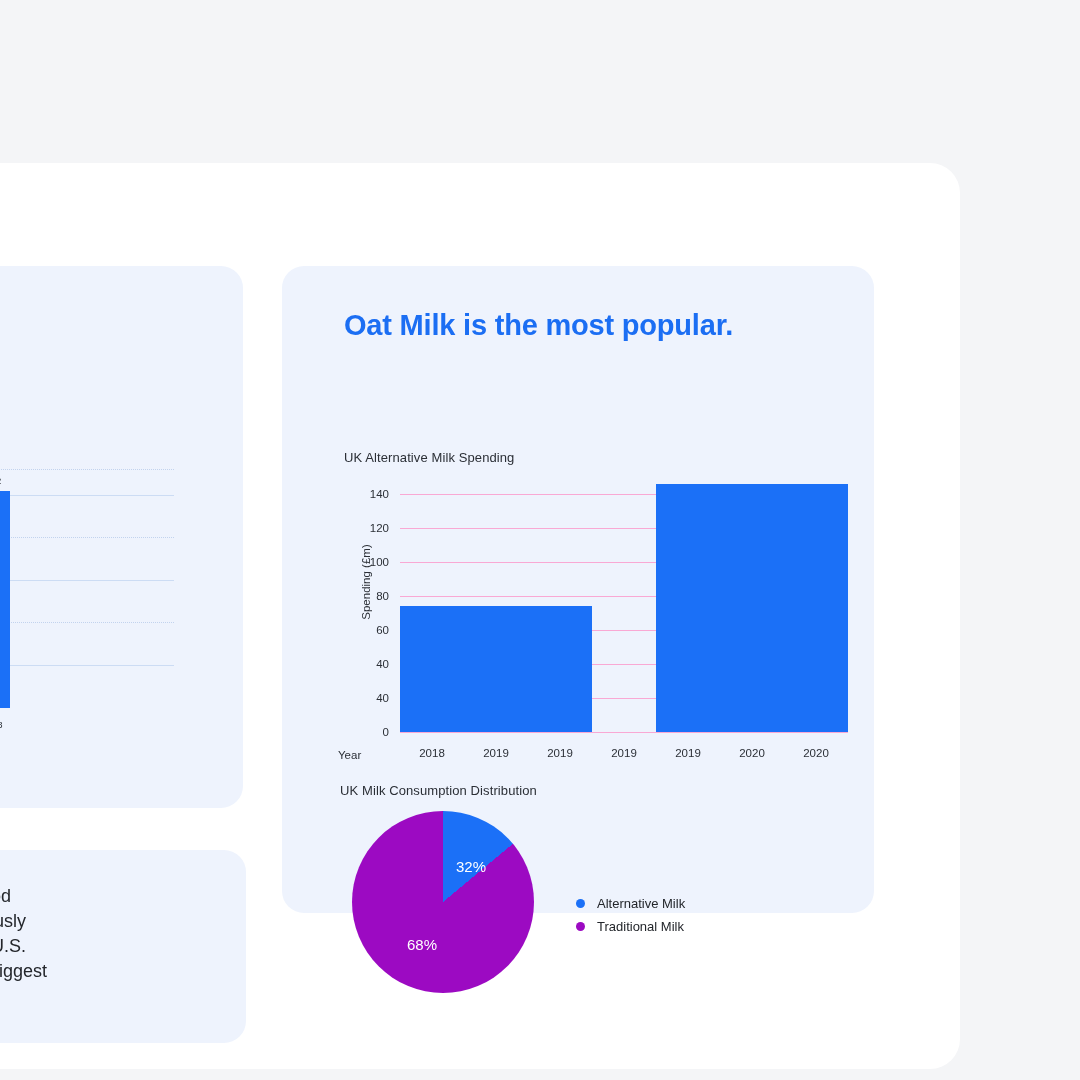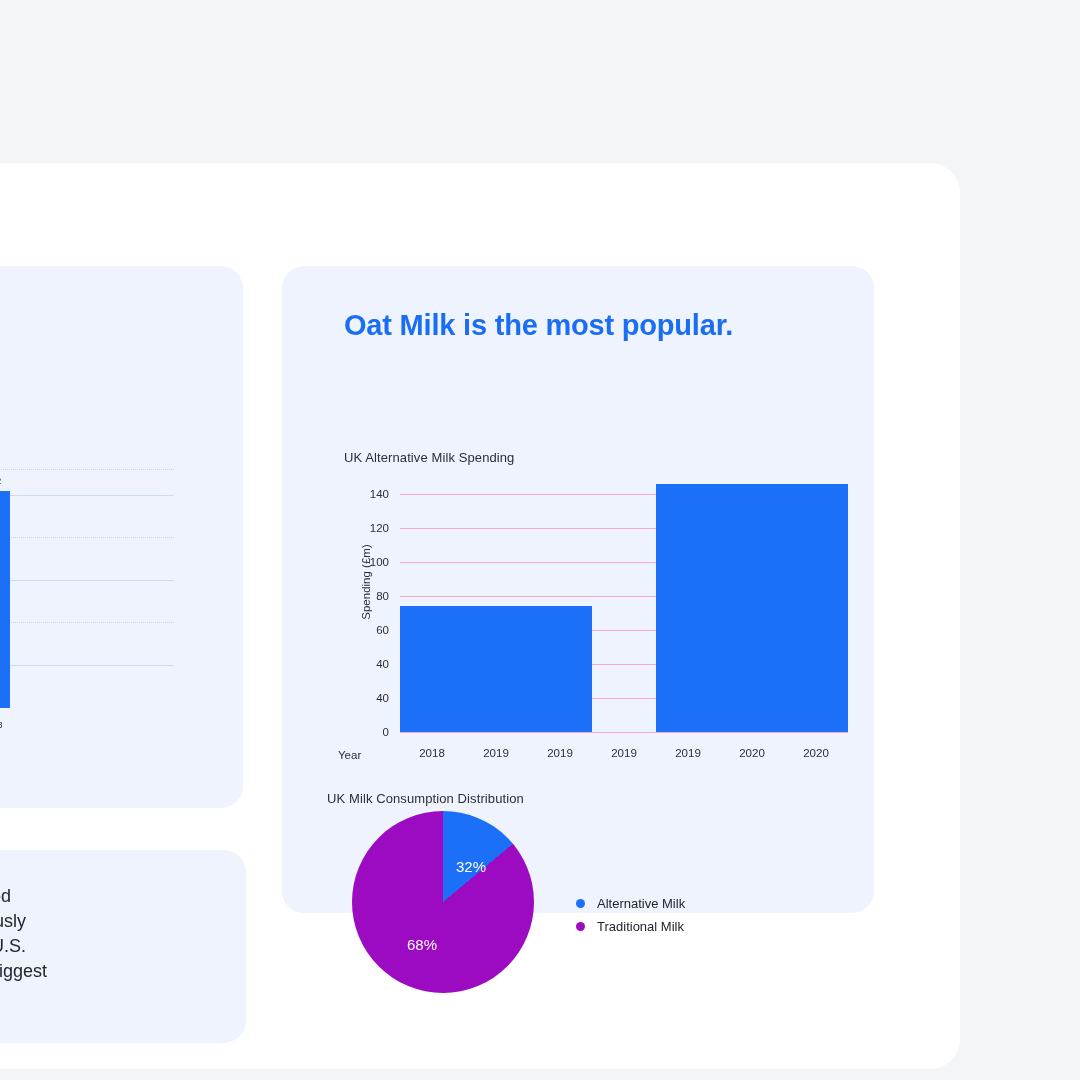--- a/index.html
+++ b/index.html
@@ -86,21 +86,21 @@
   }
 
   .chart-caption {
     position: absolute;
     font-size: 13px;
     color: #2b2f36;
     letter-spacing: 0.1px;
     white-space: nowrap;
   }
   .caption-bar  { left: 62px; top: 184px; }
-  .caption-pie  { left: 45px; top: 517px; margin-top: 8px; }
+  .caption-pie  { left: 58px; top: 517px; }
 
   
   .barchart {
     position: absolute;
     left: 56px;
     top: 205px;
     width: 530px;
     height: 298px;
   }
   .bc-ylabel {

